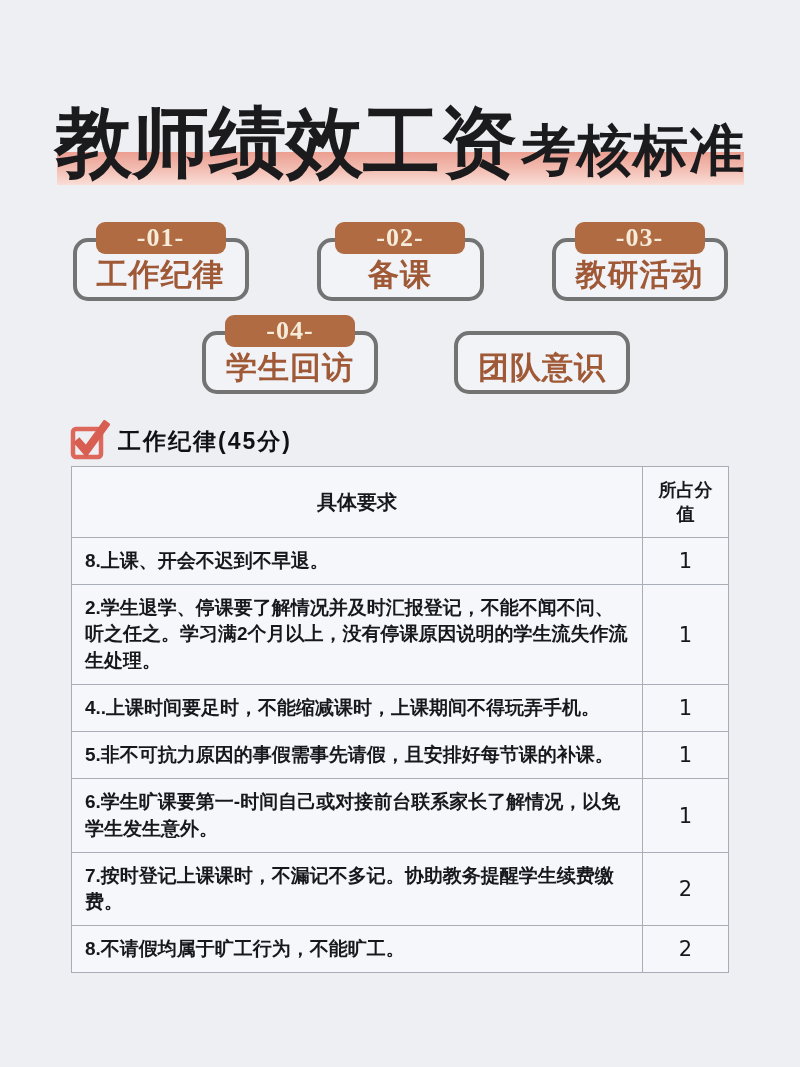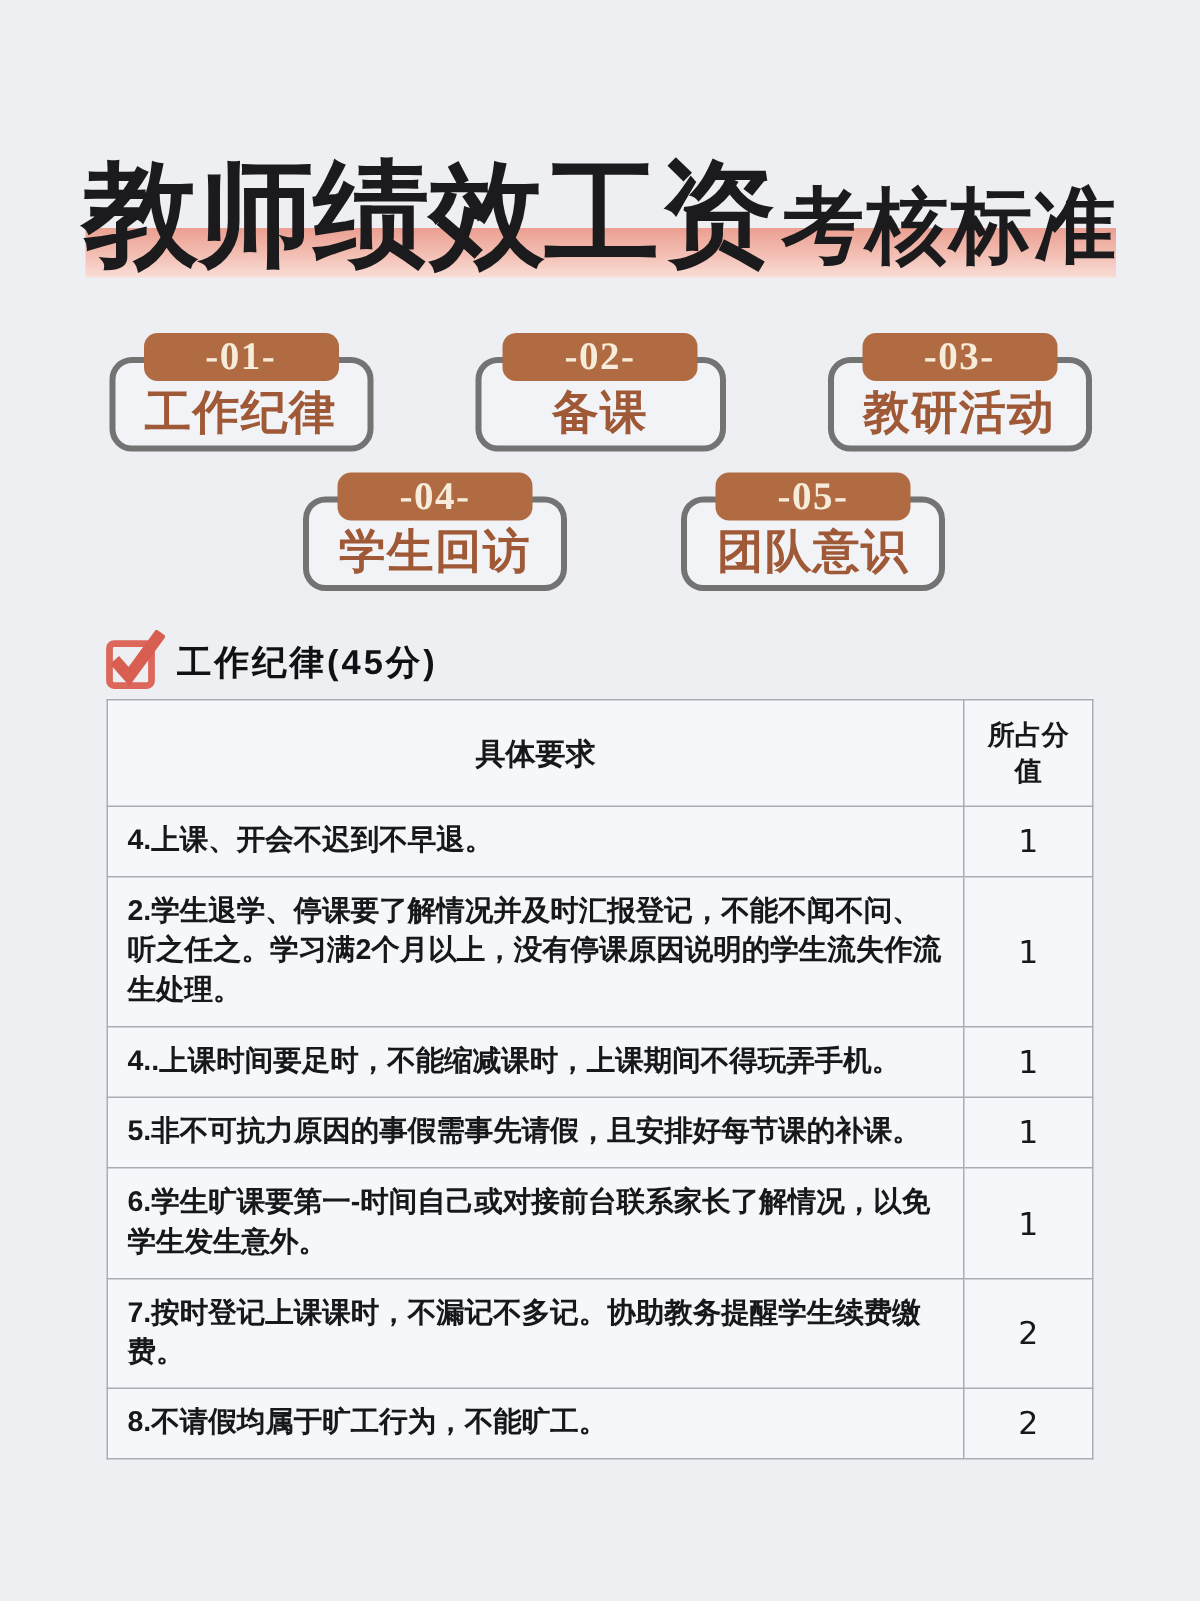--- a/index.html
+++ b/index.html
@@ -202,23 +202,20 @@
     <div class="badge-row second">
       <div class="badge">
         <div class="badge-tag">
           <span>-04-</span>
         </div>
         <div class="badge-box">
           <span class="badge-label">学生回访</span>
         </div>
       </div>
       <div class="badge">
-        <div class="badge-tag">
-          <span>-05-</span>
-        </div>
         <div class="badge-box">
           <span class="badge-label">团队意识</span>
         </div>
       </div>
     </div>
   </div>
 
   <div class="section-header">
     <svg class="check-icon" viewBox="0 0 40 42" xmlns="http://www.w3.org/2000/svg">
       <rect x="3" y="9" width="28" height="28" rx="3" fill="none" stroke="#dc675a" stroke-width="4.5"></rect>
@@ -229,21 +226,21 @@
 
   <table class="req-table">
     <thead>
       <tr>
         <th>具体要求</th>
         <th class="score-col">所占分值</th>
       </tr>
     </thead>
     <tbody>
       <tr>
-        <td class="req-cell">4.上课、开会不迟到不早退。</td>
+        <td class="req-cell">8.上课、开会不迟到不早退。</td>
         <td class="score-cell">1</td>
       </tr>
       <tr>
         <td class="req-cell">2.学生退学、停课要了解情况并及时汇报登记，不能不闻不问、听之任之。学习满2个月以上，没有停课原因说明的学生流失作流生处理。</td>
         <td class="score-cell">1</td>
       </tr>
       <tr>
         <td class="req-cell">4..上课时间要足时，不能缩减课时，上课期间不得玩弄手机。</td>
         <td class="score-cell">1</td>
       </tr>

